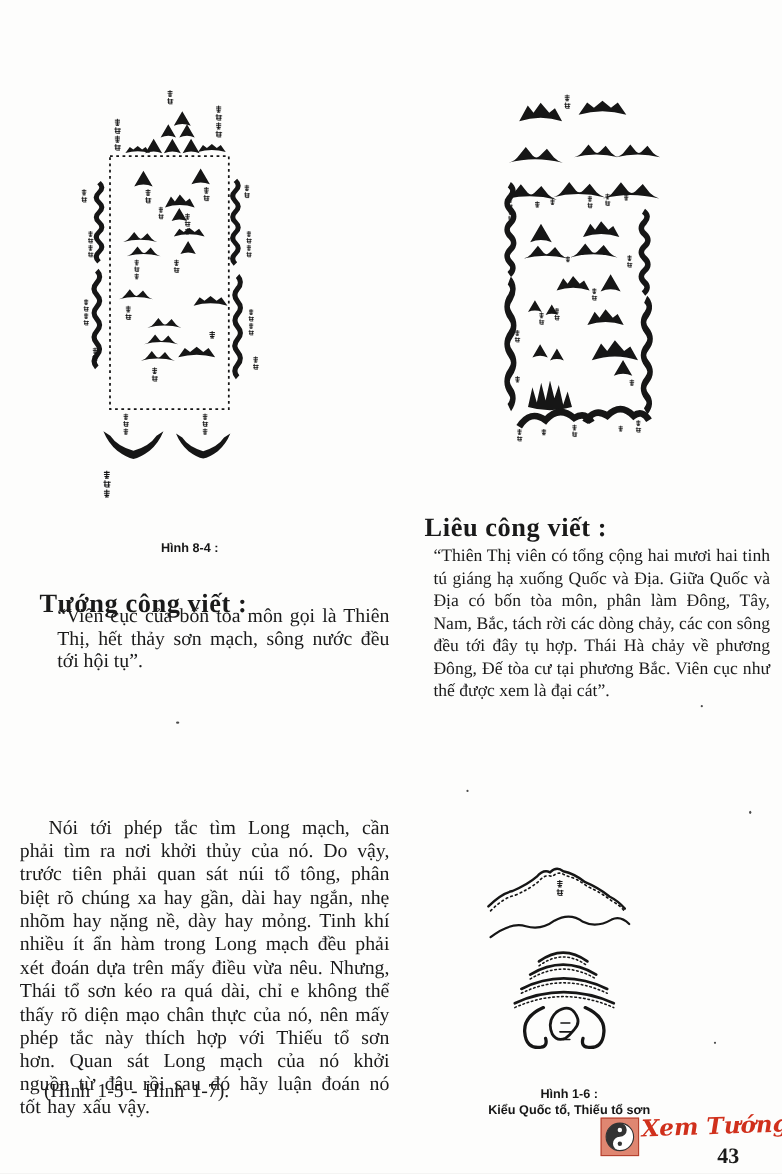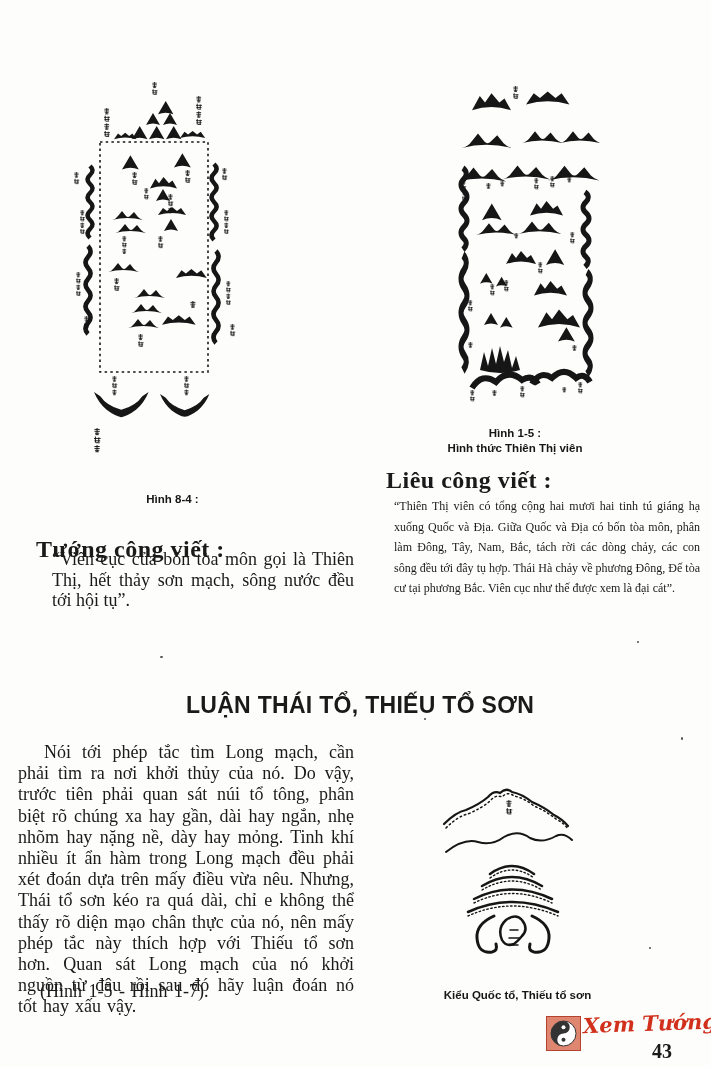--- a/index.html
+++ b/index.html
@@ -2,21 +2,21 @@
 <html><head>
 <meta charset="utf-8">
 <style>
   html,body{margin:0;padding:0;background:#e8e8e8;}
   .page{position:relative;width:711px;height:1067px;margin:0 auto;background:#fdfdfc;overflow:hidden;
         font-family:"Liberation Serif", serif;color:#1a1a1a;}
   .abs{position:absolute;}
   .caption{font-family:"Liberation Sans", sans-serif;font-weight:bold;font-size:11.5px;
            line-height:15px;text-align:center;color:#161616;}
   .sec-head{font-size:24px;font-weight:bold;letter-spacing:0.5px;}
-  .quote{font-size:12px;line-height:20.5px;text-align:justify;}
+  .quote{font-size:16px;line-height:20.5px;text-align:justify;}
   .title{font-family:"Liberation Sans", sans-serif;font-weight:bold;font-size:23px;
          letter-spacing:0.3px;text-align:center;white-space:nowrap;}
   .body-par{font-size:18px;line-height:21.2px;text-align:justify;text-indent:26px;word-spacing:1.5px;}
   .figref{font-size:18px;word-spacing:2px;}
   .pagenum{font-size:20px;font-weight:bold;}
   .wm-text{font-family:"DejaVu Serif", serif;font-style:italic;font-weight:bold;font-size:21px;
            white-space:nowrap;transform:rotate(-2deg);}
   .speck{position:absolute;background:#4a4a4a;border-radius:50%;}
 </style>
 </head>
@@ -317,32 +317,27 @@
       <g transform="translate(112,307) scale(0.7)">
           <use href="#cj" y="0"></use>
         </g>
       <g transform="translate(128,302) scale(0.7)">
           <use href="#cj" y="0"></use>
           <use href="#cj2" y="9"></use>
         </g>
     </g>
   </svg>
 
-  <div class="abs caption" style="left:390px;top:426px;width:250px">
-    <div>Hình 1-5 :</div>
-    <div>Hình thức Thiên Thị viên</div>
-  </div>
 
   <div class="abs sec-head" style="left:36px;top:536px">Tướng công viết :</div>
   <div class="abs quote" style="left:52px;top:549px;width:302px;font-size:18px">“Viên cục của bốn tòa môn gọi là Thiên Thị, hết thảy sơn mạch, sông nước đều tới hội tụ”.</div>
 
   <div class="abs sec-head" style="left:386px;top:467px">Liêu công viết :</div>
   <div class="abs quote" style="left:394px;top:496px;width:306px">“Thiên Thị viên có tổng cộng hai mươi hai tinh tú giáng hạ xuống Quốc và Địa. Giữa Quốc và Địa có bốn tòa môn, phân làm Đông, Tây, Nam, Bắc, tách rời các dòng chảy, các con sông đều tới đây tụ hợp. Thái Hà chảy về phương Đông, Đế tòa cư tại phương Bắc. Viên cục như thế được xem là đại cát”.</div>
 
-  <div class="abs title" style="left:150px;top:692px;width:420px">LUẬN THÁI TỔ, THIẾU TỔ SƠN</div>
 
   <div class="abs body-par" style="left:18px;top:742px;width:336px">Nói tới phép tắc tìm Long mạch, cần phải tìm ra nơi khởi thủy của nó. Do vậy, trước tiên phải quan sát núi tổ tông, phân biệt rõ chúng xa hay gần, dài hay ngắn, nhẹ nhõm hay nặng nề, dày hay mỏng. Tinh khí nhiều ít ẩn hàm trong Long mạch đều phải xét đoán dựa trên mấy điều vừa nêu. Nhưng, Thái tổ sơn kéo ra quá dài, chỉ e không thể thấy rõ diện mạo chân thực của nó, nên mấy phép tắc này thích hợp với Thiếu tổ sơn hơn. Quan sát Long mạch của nó khởi nguồn từ đâu rồi sau đó hãy luận đoán nó tốt hay xấu vậy.</div>
 
   <div class="abs figref" style="left:40px;top:981px">(Hình 1-5 - Hình 1-7).</div>
 
   <svg class="abs" style="left:430px;top:782px" width="165" height="185" viewBox="0 0 165 185">
     <g stroke="#161616" fill="none" stroke-linecap="round">
       <path stroke-width="2.2" d="M14 42 Q26 30 36 28 Q50 22 58 15 Q64 8 70 11 Q76 5 82 10 Q92 12 102 20 Q114 25 124 33 Q132 37 138 44"></path>
       <path stroke-width="1.5" stroke-dasharray="1.5 3" d="M16 46 Q28 34 38 32 Q52 26 60 19 Q66 12 72 15 Q78 9 84 14 Q94 16 104 24 Q116 29 126 37 Q134 41 138 47"></path>
       <path stroke-width="2" d="M16 70 Q34 56 48 60 Q62 64 74 55 Q88 47 100 56 Q112 62 126 54 Q134 50 142 58"></path>
@@ -361,20 +356,21 @@
       <path stroke-width="2.5" d="M76 138 q10 -7 16 0 q7 9 0 16 q-4 5 -8 8 q-8 3 -12 -4 q-5 -12 4 -20"></path>
       <path stroke-width="1.5" d="M80 148 h8 M79 156 h10 M82 163 h6"></path>
     </g>
     <g transform="translate(76,18) scale(0.9)">
         <use href="#cj" y="0"></use>
         <use href="#cj2" y="9"></use>
       </g>
   </svg>
 
   <div class="abs caption" style="left:415px;top:988px;width:205px">
+    <div>Hình 1-6 :</div>
     <div>Kiểu Quốc tổ, Thiếu tổ sơn</div>
   </div>
 
   <div class="abs" style="left:546px;top:1016px;width:35px;height:35px;background:#df8671;border:1px solid #b5412f;box-sizing:border-box">
     <svg width="33" height="33" viewBox="0 0 33 33">
       <circle cx="16.5" cy="16.5" r="12.5" fill="#ffffff" stroke="#333" stroke-width="1"></circle>
       <path d="M16.5 4 A12.5 12.5 0 0 0 16.5 29 A6.25 6.25 0 0 1 16.5 16.5 A6.25 6.25 0 0 0 16.5 4 Z" fill="#333333"></path>
       <circle cx="16.5" cy="10.25" r="2" fill="#ffffff"></circle>
       <circle cx="16.5" cy="22.75" r="2" fill="#333333"></circle>
     </svg>

